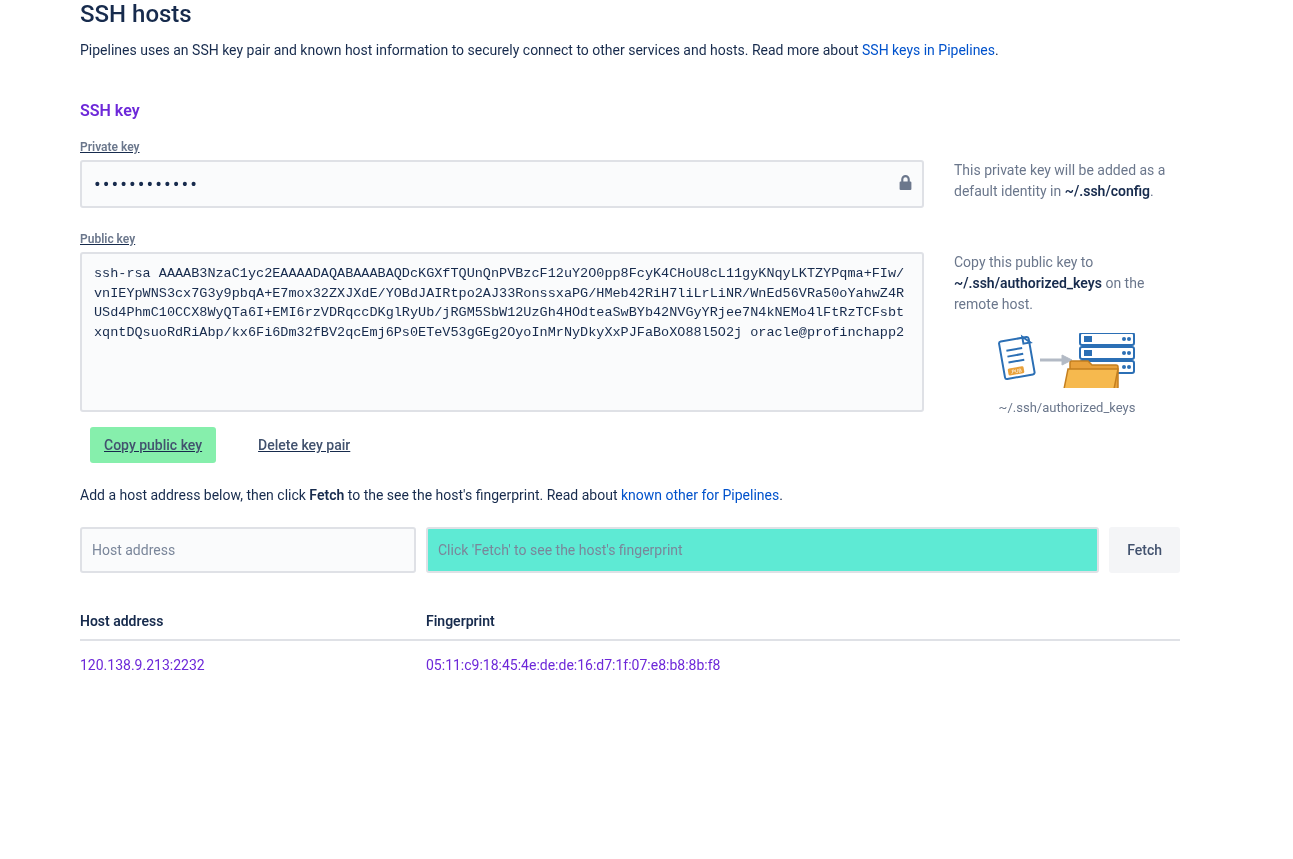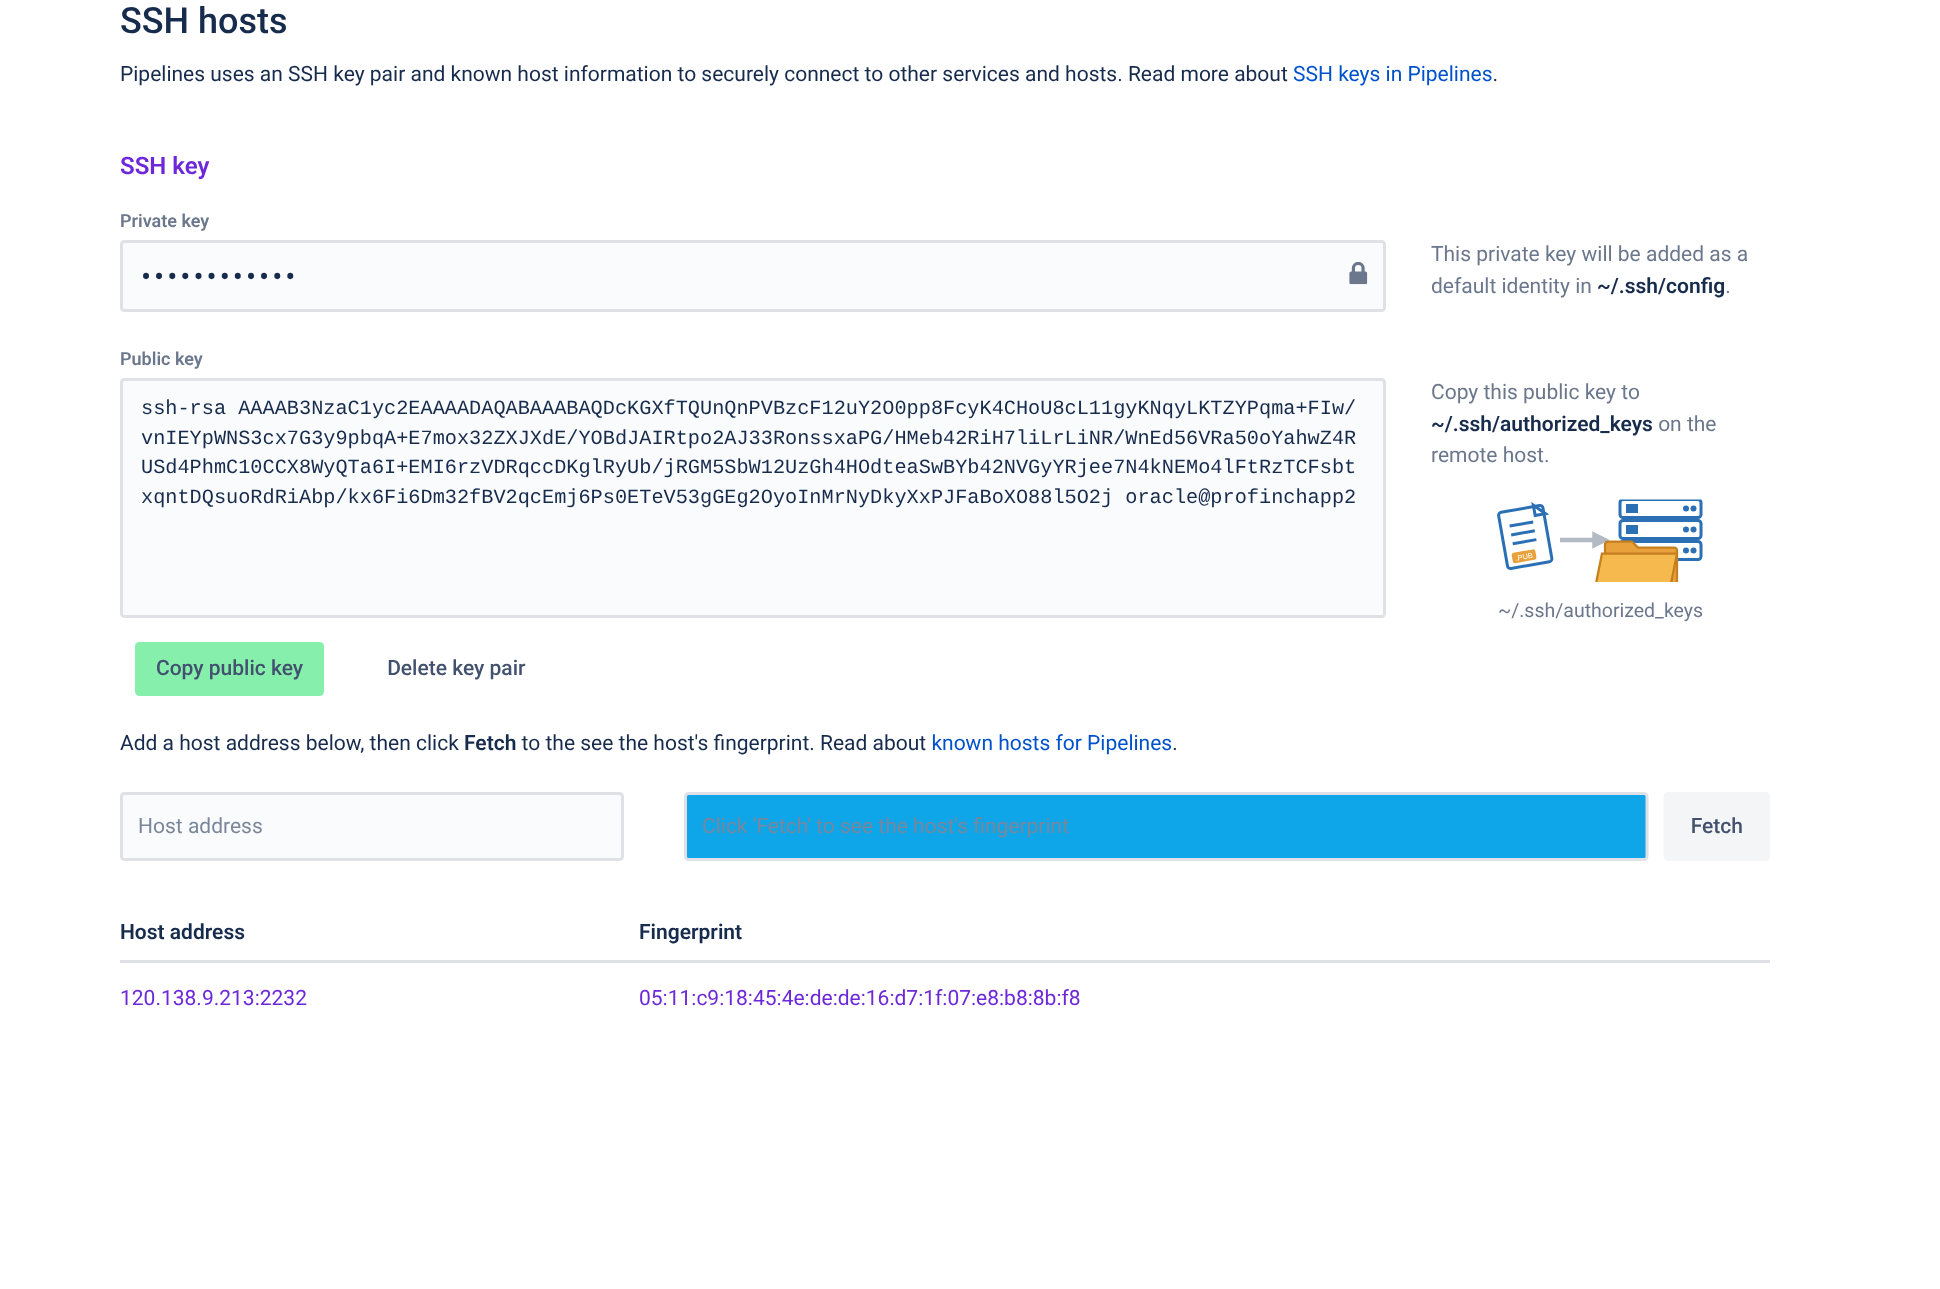--- a/index.html
+++ b/index.html
@@ -37,21 +37,21 @@
     color: #6B778C;
     margin-bottom: 6px;
     display: block;
   }
   .row {
     display: flex;
     align-items: flex-start;
     gap: 30px;
     margin-bottom: 24px;
   }
-  .col-main { flex: 0 0 844px; }
+  .col-main { flex: 0 0 844px; text-decoration: underline; }
   .col-side {
     flex: 1;
     font-size: 14px;
     color: #6B778C;
     line-height: 1.5;
     padding-top: 20px;
   }
   .col-side strong { color: #172B4D; font-weight:600;}
   .input-wrap {
     position: relative;
@@ -126,25 +126,24 @@
     background: #FAFBFC;
     padding: 0 10px;
     font-size: 14px;
     font-family: inherit;
   }
   .finger-input {
     flex: 1;
     height: 46px;
     border: 2px solid #DFE1E6;
     border-radius: 3px;
-    background: #0ea5e9;
+    background: #5eead4;
     padding: 0 10px;
     font-size: 14px;
     font-family: inherit;
-    margin-left: 30px;
   }
   .host-input::placeholder, .finger-input::placeholder { color:#7A869A; }
   .fetch-btn {
     flex: 0 0 auto;
     height: 46px;
     padding: 0 18px;
     border:none;
     border-radius:3px;
     background:#F4F5F7;
     font-size:14px;
@@ -264,21 +263,21 @@
           <path d="M-2 14 h50 l-4 20 h-50 z" fill="#f6b94e" stroke="#c47f1f" stroke-width="1.5"></path>
         </g>
       </svg>
       <div class="illust-caption">~/.ssh/authorized_keys</div>
     </div>
   </div>
 </div>
 
 
 <p class="known-desc">
-  <span>Add a host address below, then click </span><strong>Fetch</strong><span> to the see the host's fingerprint. Read about </span><a href="#" class="link">known hosts for Pipelines</a><span>.</span>
+  <span>Add a host address below, then click </span><strong>Fetch</strong><span> to the see the host's fingerprint. Read about </span><a href="#" class="link">known other for Pipelines</a><span>.</span>
 </p>
 
 <div class="host-row">
   <input class="host-input" type="text" placeholder="Host address" style="">
   <input class="finger-input" type="text" readonly="" placeholder="Click 'Fetch' to see the host's fingerprint" style="">
   <button class="fetch-btn">Fetch</button>
 </div>
 
 <table class="hosts">
   <thead>

